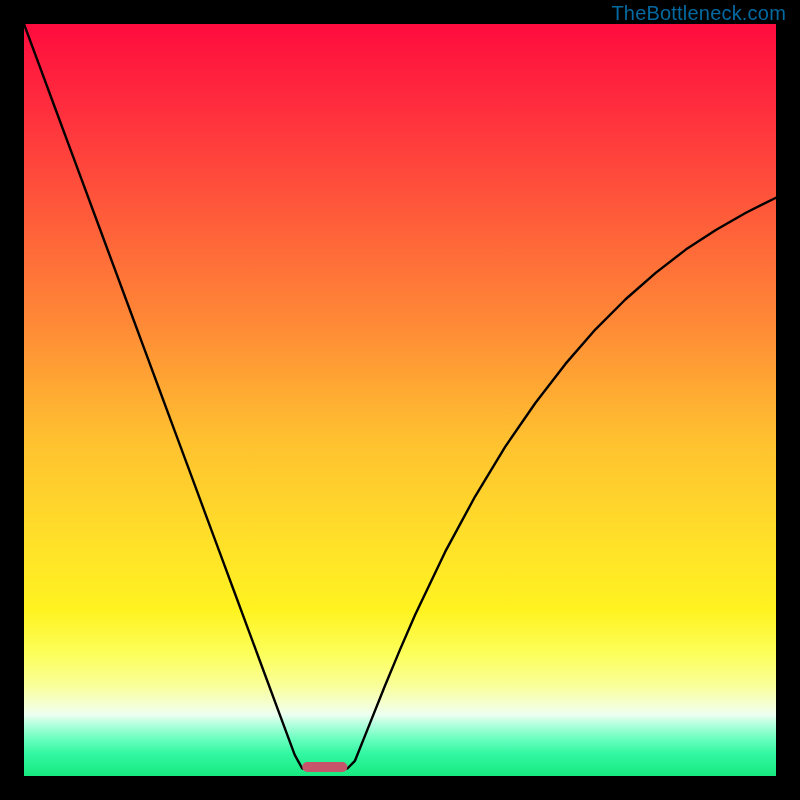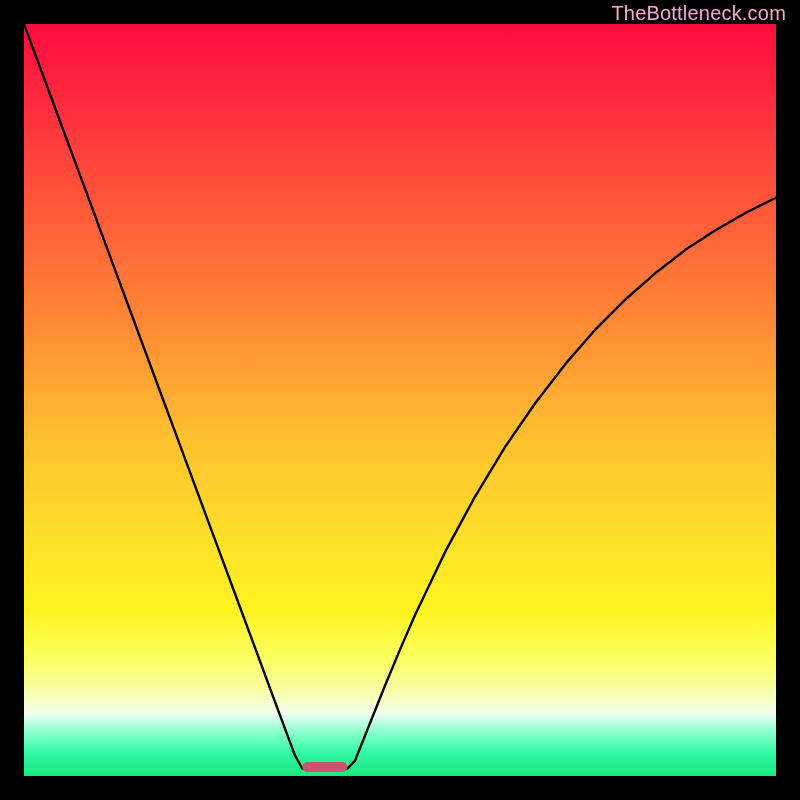--- a/index.html
+++ b/index.html
@@ -23,21 +23,21 @@
     position: absolute;
     left: 24px;
     top: 24px;
     width: 752px;
     height: 752px;
   }
   .watermark {
     position: absolute;
     top: 2px;
     right: 14px;
-    color: #f9a8d4;
+    color: #0369a1;
     font-size: 20px;
     letter-spacing: 0.2px;
     user-select: none;
   }
 </style>
 </head>
 <body>
 
 <div class="frame">
   <svg class="plot" width="752" height="752" viewBox="0 0 752 752" preserveAspectRatio="none">

